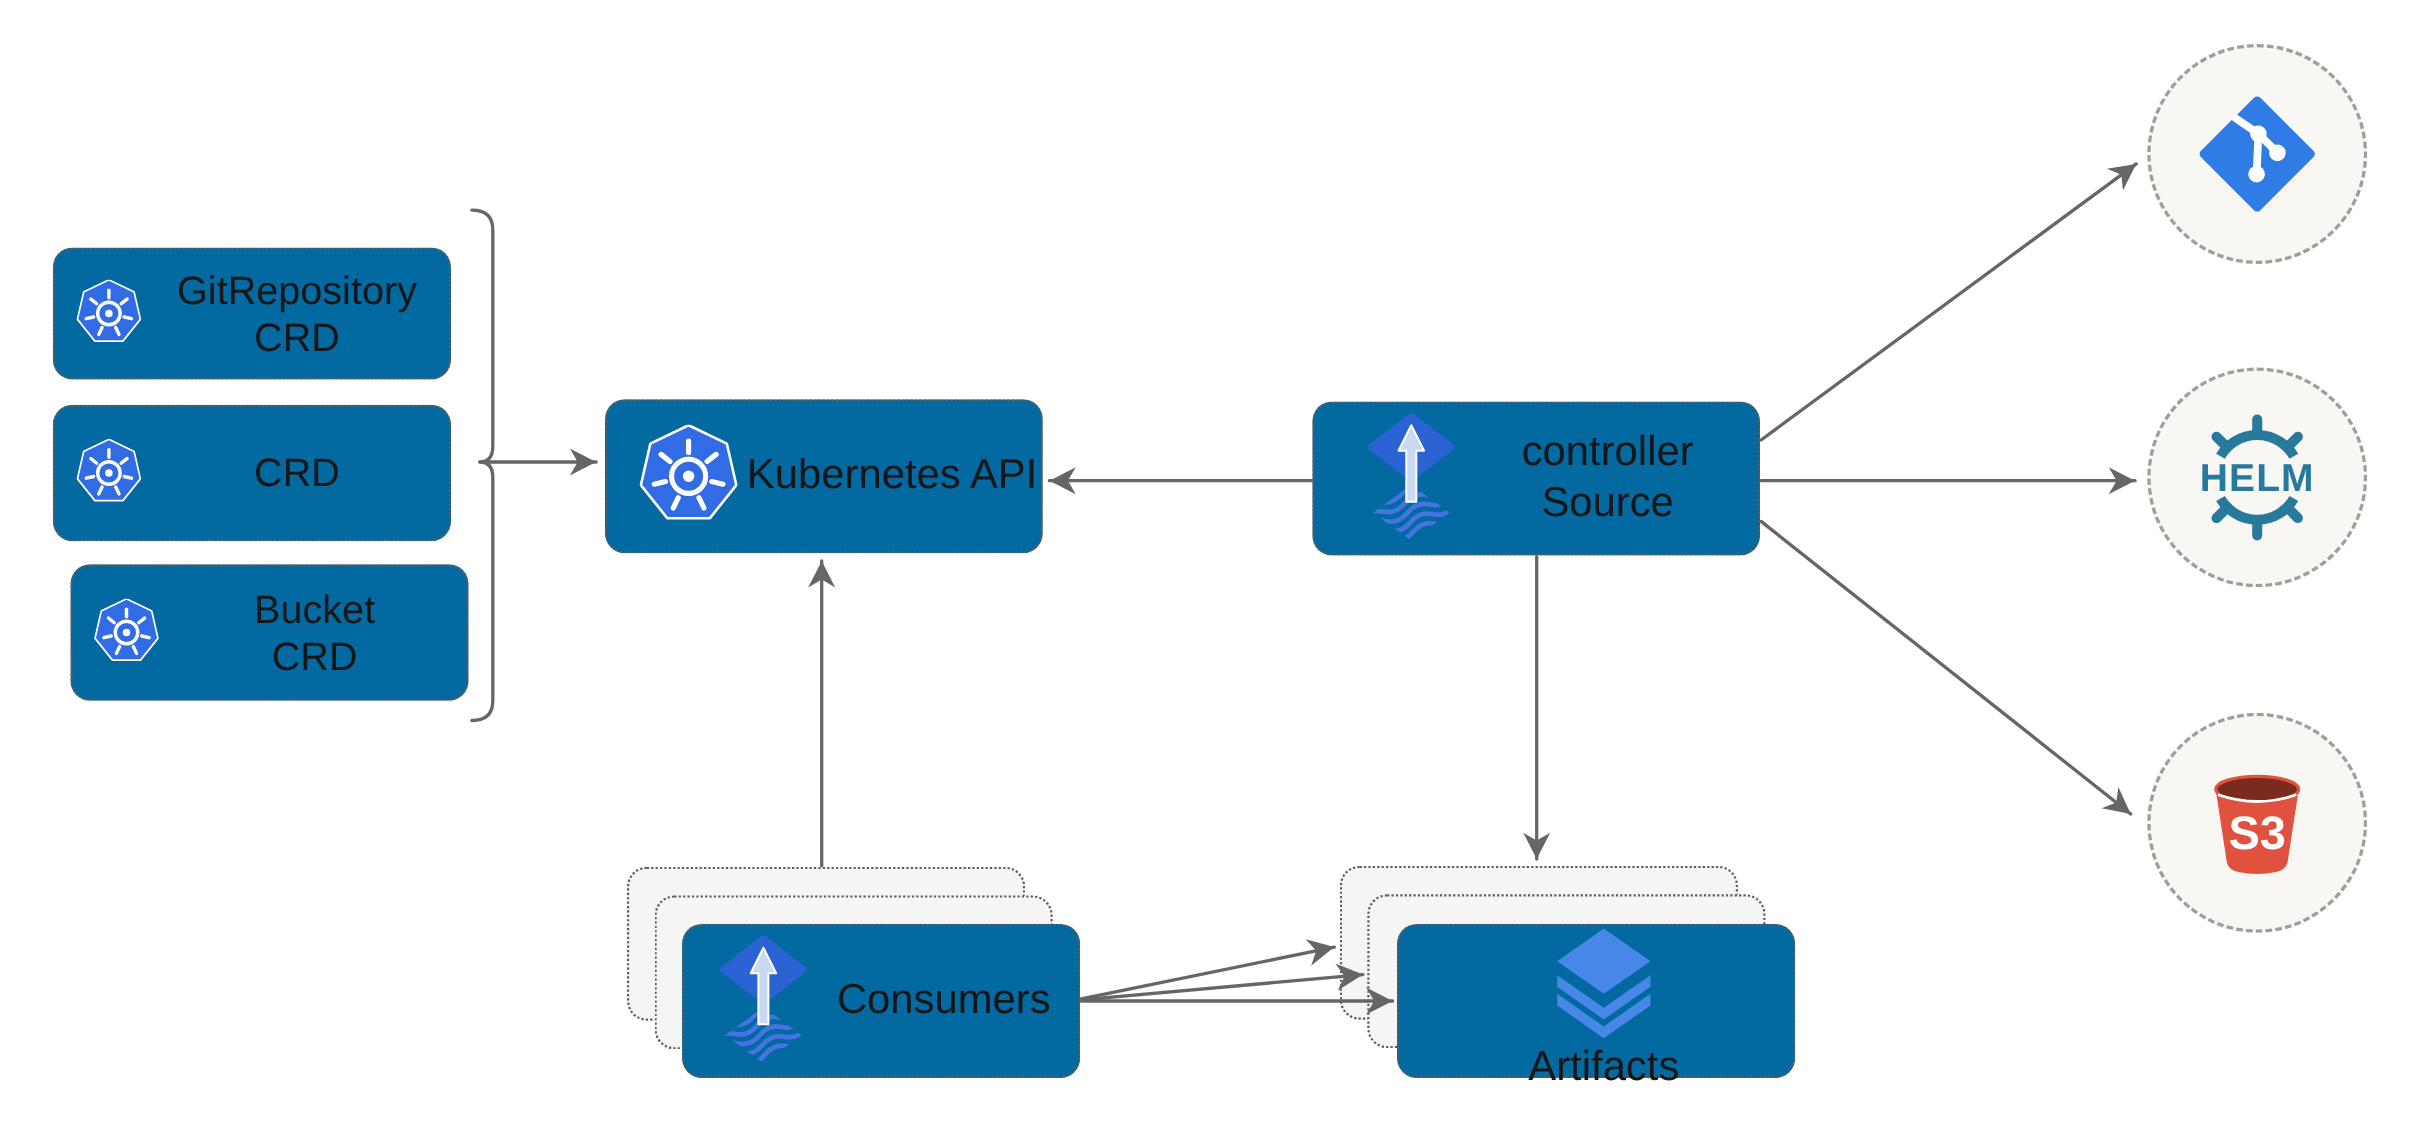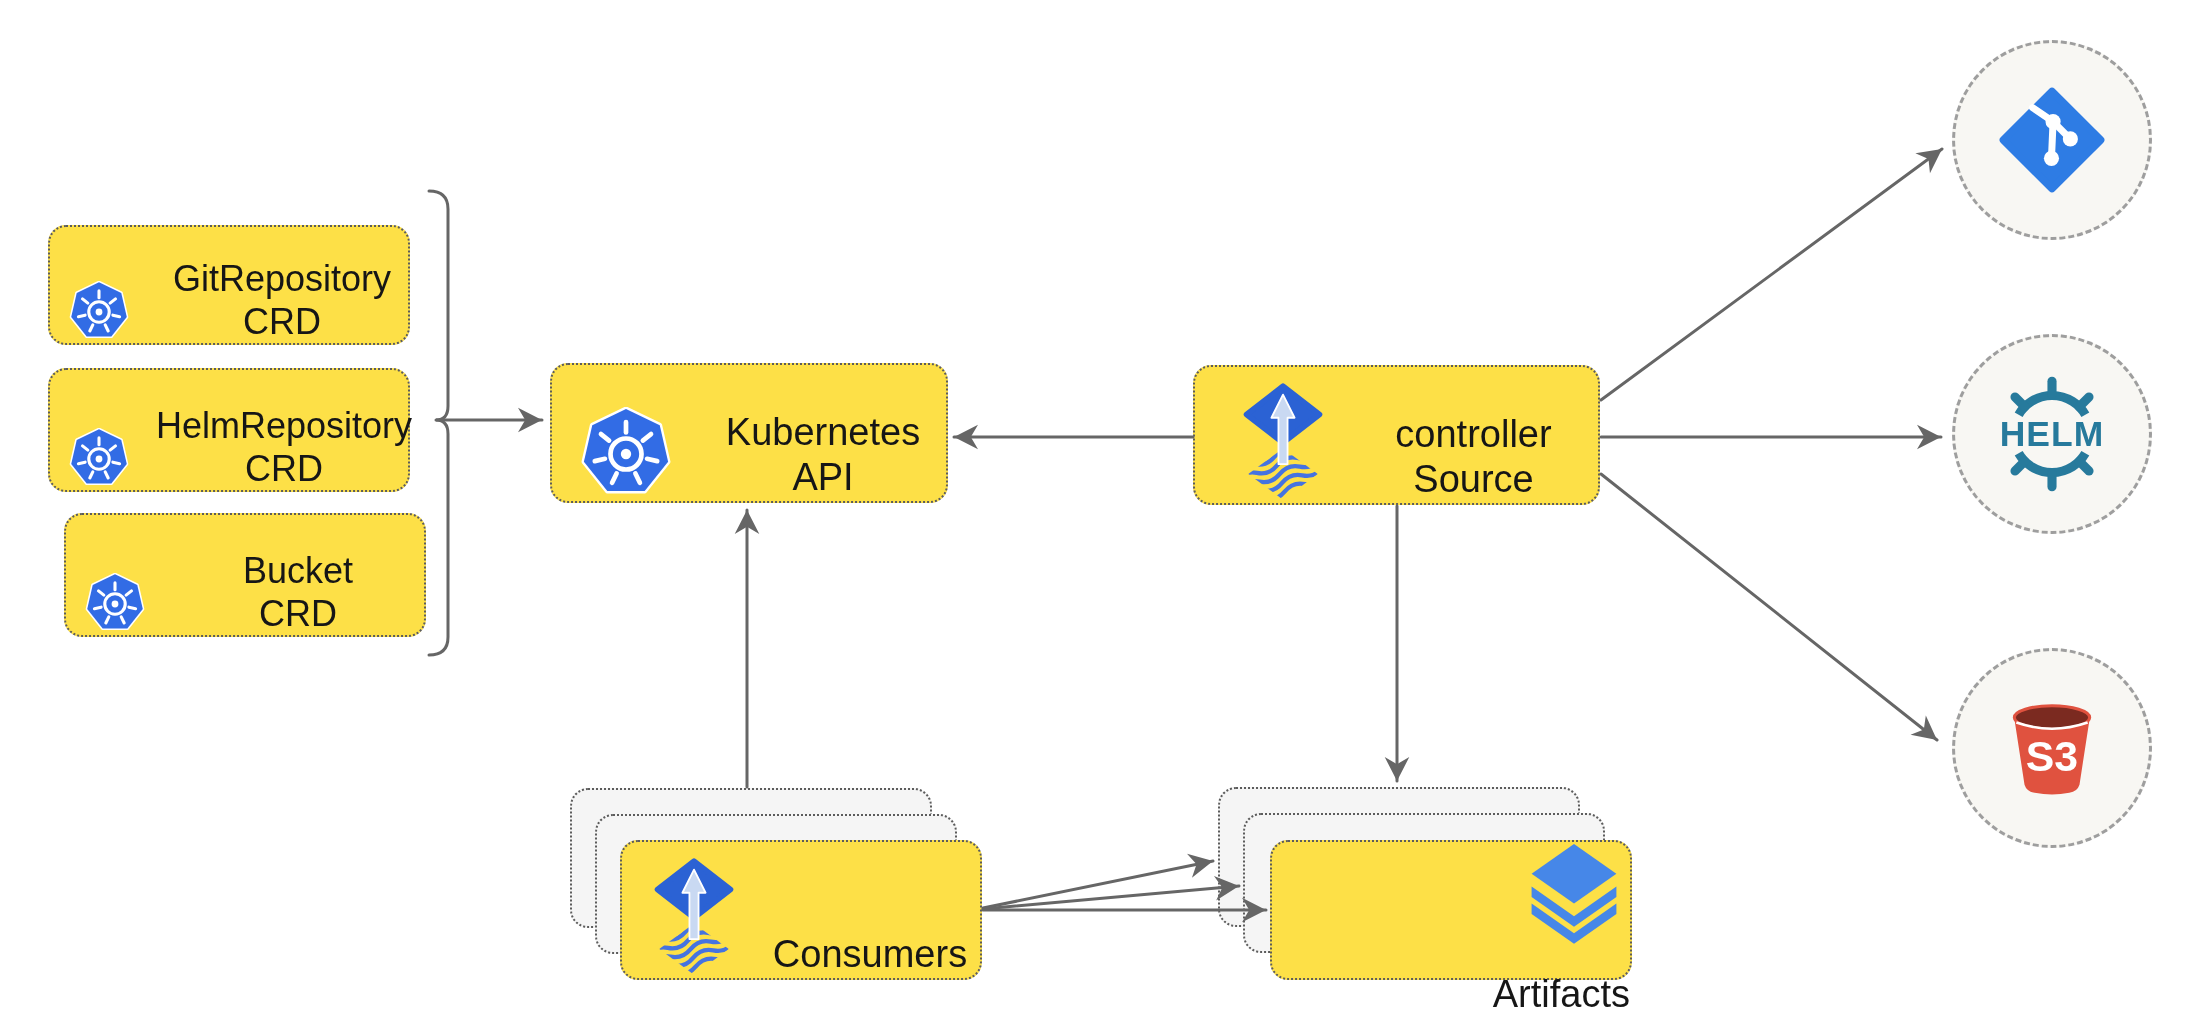--- a/index.html
+++ b/index.html
@@ -1,23 +1,23 @@
 <!DOCTYPE html>
 <html><head>
 <meta charset="utf-8">
 <style>
   html,body{margin:0;padding:0;background:#ffffff;}
   #canvas{
     position:relative;width:2196px;height:1030px;background:#ffffff;overflow:hidden;
     font-family:"Liberation Sans","DejaVu Sans",sans-serif;color:#161616;
   }
   .node{
-    position:absolute;box-sizing:border-box;background:#fde047;
+    position:absolute;box-sizing:border-box;background:#0369a1;
     border:2px dotted #5c5c5c;border-radius:18px;
-    display:flex;align-items:flex-end;gap:24px;
+    display:flex;align-items:center;
   }
   .node .label{flex:1;text-align:center;font-size:36px;line-height:1.2;color:#161616;}
   .node .label.big{font-size:38px;}
   .stack-layer{
     position:absolute;box-sizing:border-box;background:#f5f5f5;
     border:2px dotted #5c5c5c;border-radius:18px;
   }
   .circle{
     position:absolute;box-sizing:border-box;width:200px;height:200px;border-radius:50%;
     background:#f8f7f3;border:3px dashed #9e9e9e;
@@ -125,21 +125,20 @@
       </div>
     </div>
 
     <div class="node" style="left:48px;top:368px;width:362px;height:124px;padding-left:16px;">
       <span class="iconwrap">
         <svg width="66" height="62">
             <use href="#sym-k8s"></use>
           </svg>
       </span>
       <div class="label">
-        <div>HelmRepository</div>
         <div>CRD</div>
       </div>
     </div>
 
     <div class="node" style="left:64px;top:513px;width:362px;height:124px;padding-left:16px;">
       <span class="iconwrap">
         <svg width="66" height="62">
             <use href="#sym-k8s"></use>
           </svg>
       </span>

